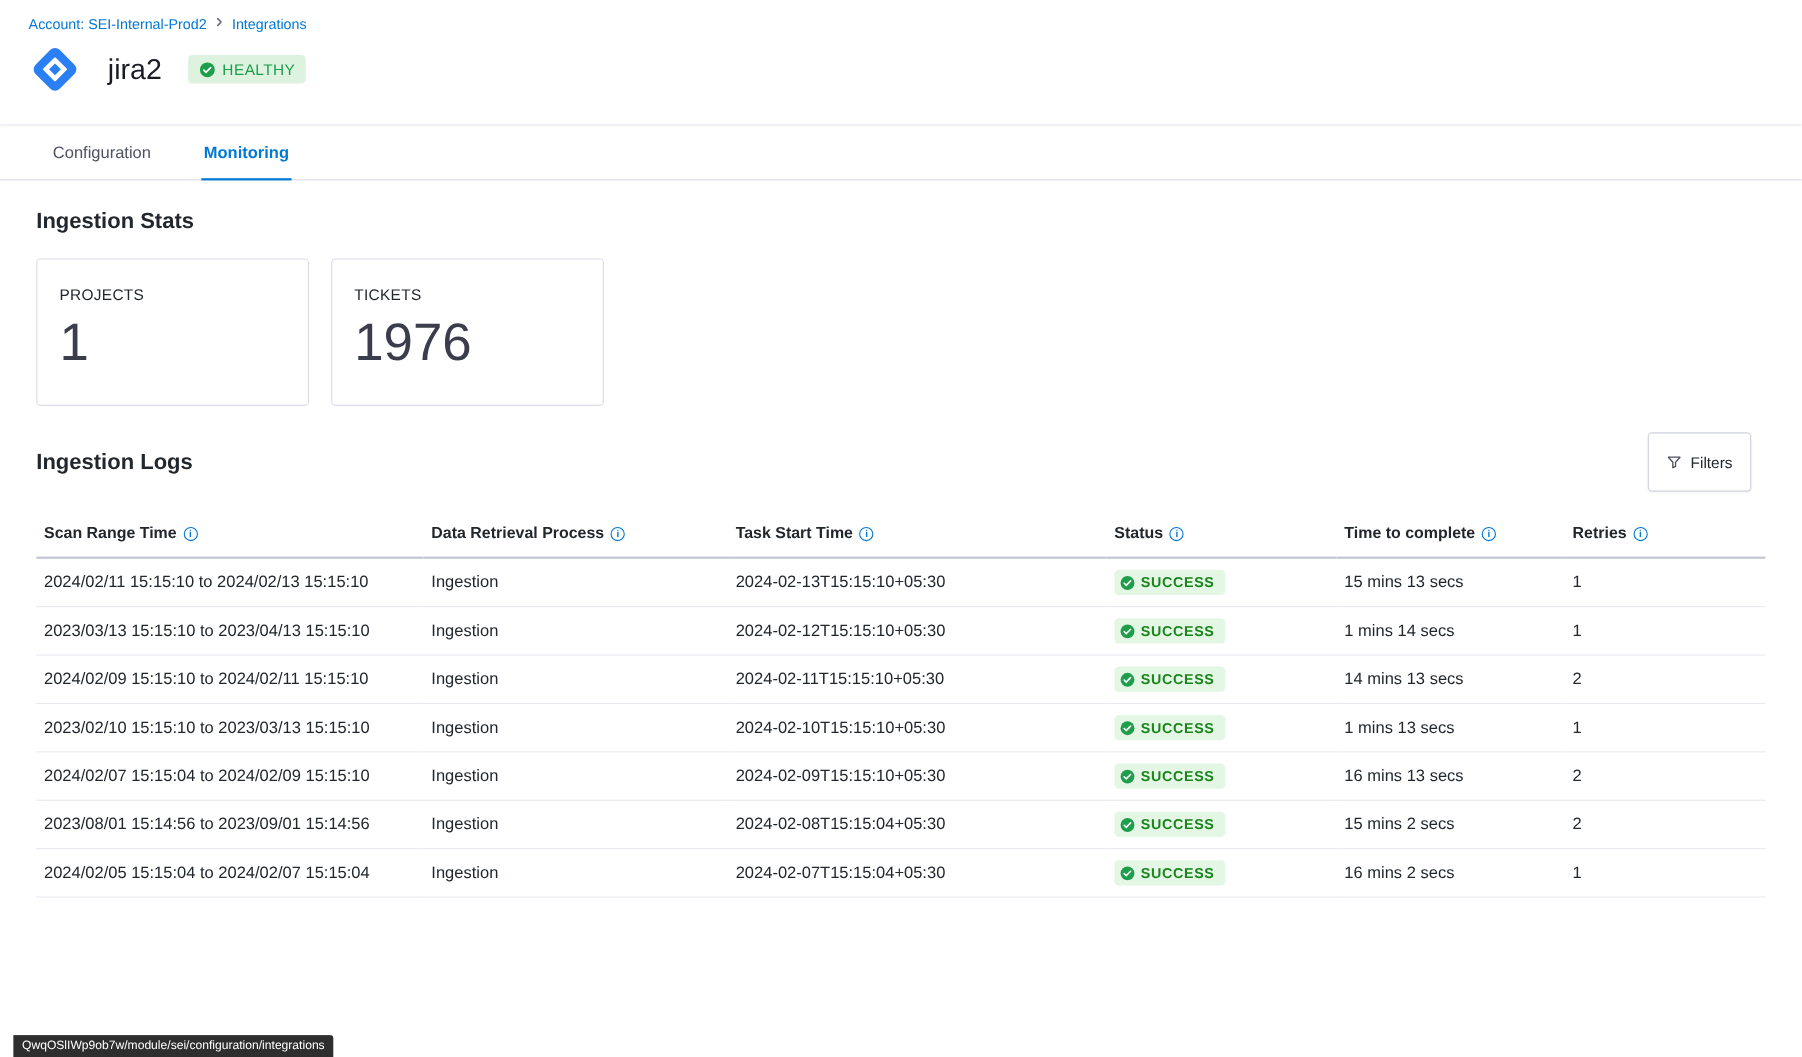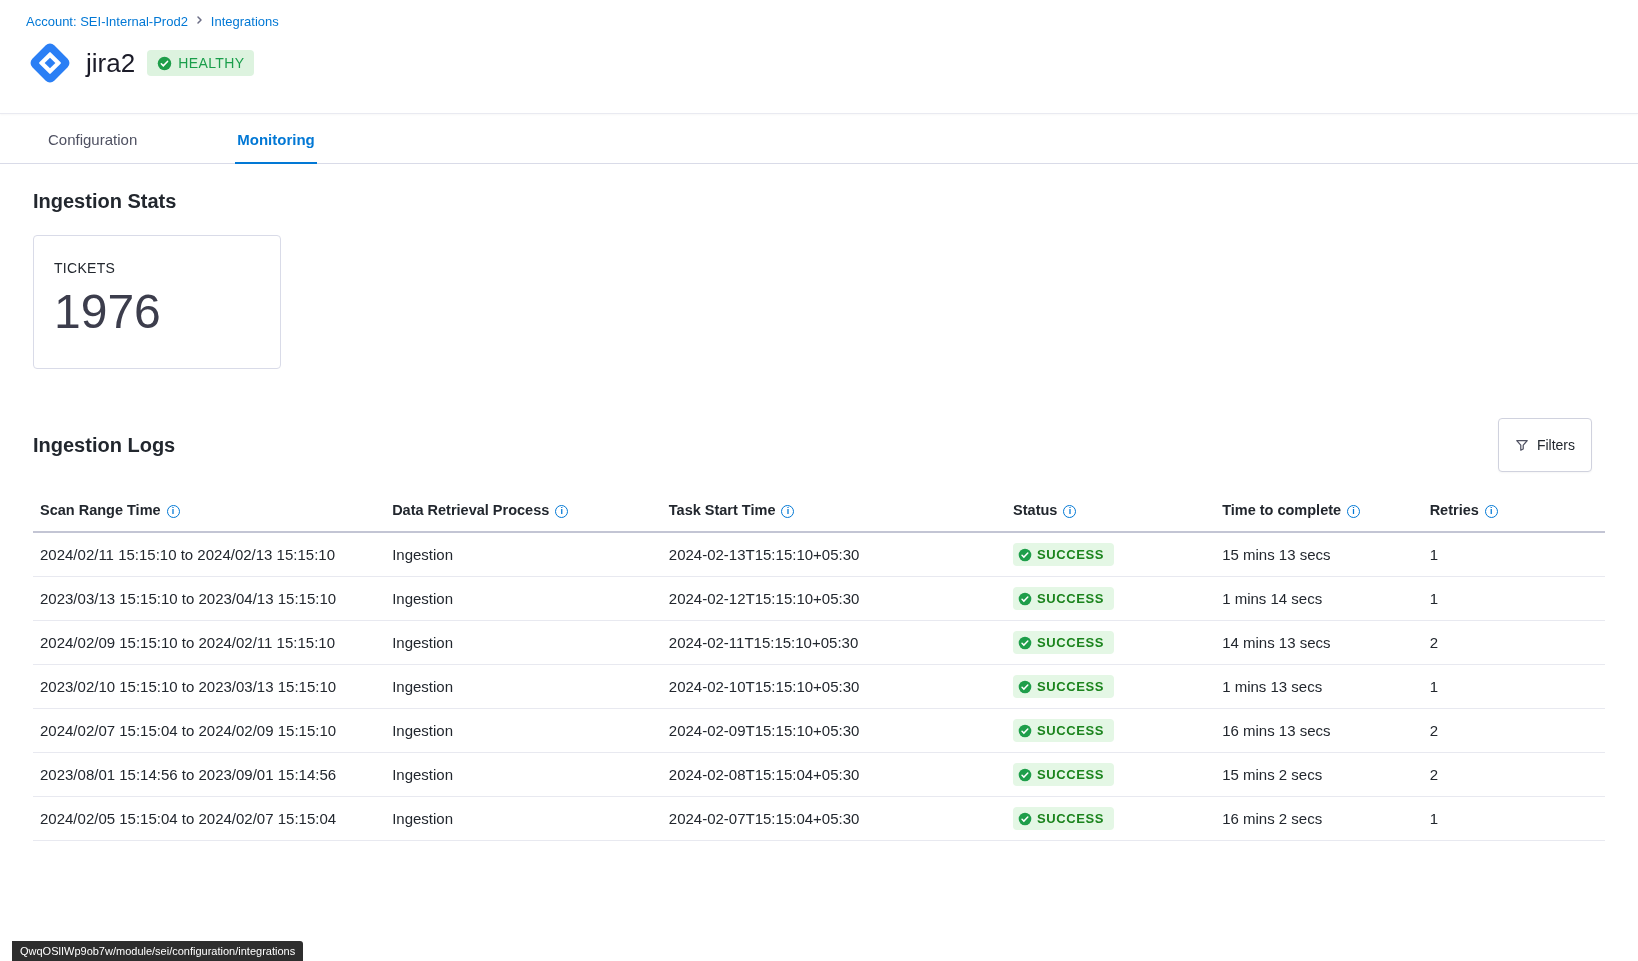--- a/index.html
+++ b/index.html
@@ -33,38 +33,38 @@
     display:flex;align-items:flex-start;gap:7px;
     font-size:13px;
   }
   .breadcrumb a{
     color:var(--accent-blue);
     text-decoration:none;
     cursor:pointer;
   }
   .crumb-sep{display:inline-flex;align-items:center;margin-top:1px;}
   .title-row{
-    display:flex;align-items:center;gap:12px;
+    display:flex;align-items:center;gap:24px;
     padding:10px 0 26px 0;
   }
   .jira-logo{width:48px;height:48px;display:inline-flex;}
   .page-title{
     font-size:26px;font-weight:500;margin:0;color:#1b1b28;
   }
   .health-badge{
     display:inline-flex;align-items:center;gap:6px;
     background:var(--health-bg);
     color:var(--health-text);
     font-size:14px;font-weight:400;letter-spacing:.4px;
     padding:5px 10px;border-radius:4px;
   }
 
   
   .tabs-bar{
-    display:flex;gap:96px;
+    display:flex;gap:44px;
     padding:0 0 0 46px;
     border-bottom:1px solid #d9dbe8;
   }
   .tab{
     padding:17px 2px 14px 2px;
     font-size:15px;color:#4f5162;
     cursor:pointer;
     border-bottom:2px solid transparent;
     margin-bottom:-1px;
   }
@@ -85,21 +85,21 @@
     width:248px;height:134px;
     border:1px solid #d9dbe8;border-radius:4px;
     padding:24px 20px;
     background:#fff;
   }
   .stat-label{font-size:14px;color:var(--text-dark);letter-spacing:.3px;}
   .stat-value{font-size:48px;color:#3c3d4c;font-weight:400;margin-top:12px;line-height:1;}
 
   .logs-header{
     display:flex;align-items:center;justify-content:space-between;
-    margin-top:49px;
+    margin-top:24px;
   }
   .logs-header .section-heading{margin:0;}
   .filters-btn{
     display:inline-flex;align-items:center;gap:8px;
     background:#fff;border:1px solid #d0d2de;border-radius:4px;
     padding:18px 16px;font-size:14px;color:var(--text-dark);
     font-family:inherit;cursor:pointer;margin-right:13px;
     box-shadow:0 1px 2px rgba(0,0,0,0.04);
   }
 
@@ -183,20 +183,24 @@
 
   <div class="tabs-bar">
     <div class="tab">Configuration</div>
     <div class="tab active">Monitoring</div>
   </div>
 
   <main>
 
     <h2 class="section-heading">Ingestion Stats</h2>
     <div class="cards">
+      <div class="stat-card">
+        <div class="stat-label">PROJECTS</div>
+        <div class="stat-value">1</div>
+      </div>
       <div class="stat-card">
         <div class="stat-label">TICKETS</div>
         <div class="stat-value">1976</div>
       </div>
     </div>
 
     <div class="logs-header">
       <h2 class="section-heading">Ingestion Logs</h2>
       <button class="filters-btn">
         <span style="display:inline-flex;">

